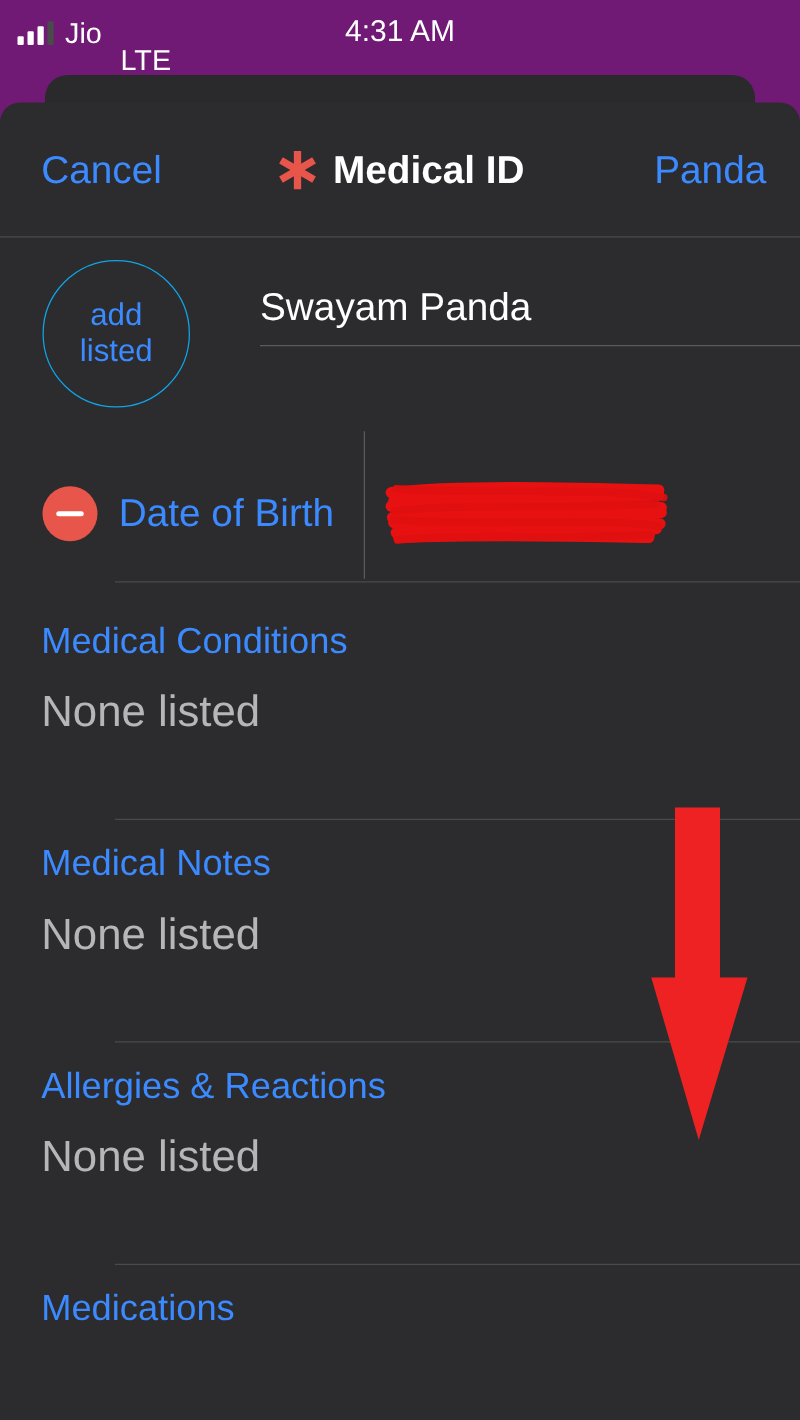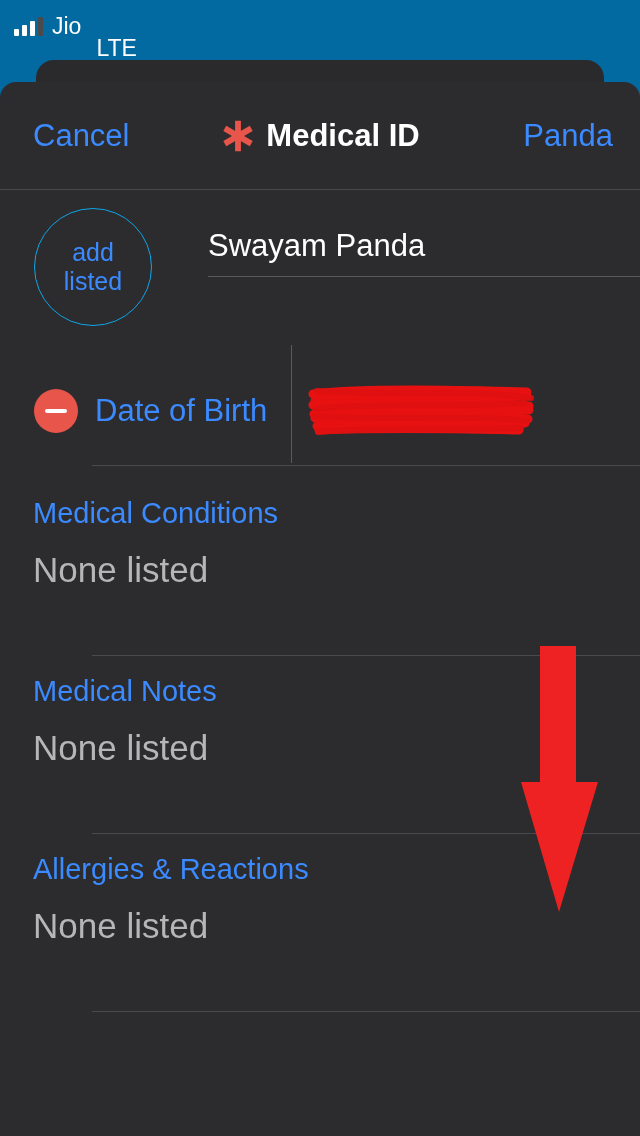--- a/index.html
+++ b/index.html
@@ -2,21 +2,21 @@
 <html><head>
 <meta charset="utf-8">
 <style>
   * { margin:0; padding:0; box-sizing:border-box; }
   html, body {
     width:640px; height:1136px;
     background:#000;
     font-family:"Liberation Sans", sans-serif;
     overflow:hidden;
   }
-  #screen { position:relative; width:640px; height:1136px; background:#0369a1; }
+  #screen { position:relative; width:640px; height:1136px; background:#701a75; }
 
   
   .statusbar {
     position:absolute; top:0; left:0; width:640px; height:52px;
     display:flex; align-items:center; color:#fff;
   }
   .sb-left { position:absolute; left:14px; display:flex; align-items:center; gap:9px; }
   .signal { display:flex; align-items:flex-end; gap:3px; height:19px; }
   .signal i { display:block; width:5px; background:#fff; border-radius:1px; }
   .signal i:nth-child(1){ height:7px; }
@@ -112,20 +112,21 @@
     <div class="sb-left">
       <span class="signal">
           <i></i>
           <i></i>
           <i></i>
           <i></i>
         </span>
       <span class="carrier">Jio</span>
       <span class="radio">LTE</span>
     </div>
+    <div class="sb-center">4:31 AM</div>
   </div>
 
   <div class="sheet-back"></div>
 
   <div class="sheet">
 
     <div class="navbar">
       <button class="nav-btn nav-cancel">Cancel</button>
       <div class="nav-title">
         <svg class="asterisk-icon" viewBox="0 0 40 40">
@@ -190,20 +191,23 @@
       <div class="section-value">None listed</div>
       <div class="section-sep"></div>
     </div>
 
     <div class="section">
       <div class="section-title">Allergies &amp; Reactions</div>
       <div class="section-value">None listed</div>
       <div class="section-sep"></div>
     </div>
 
+    <div class="section last">
+      <div class="section-title">Medications</div>
+    </div>
 
   </div>
 
   <svg class="arrow-overlay" viewBox="0 0 640 1136">
     <polygon fill="#ee2222" points="540,646 576,646 576,782 598,782 559,912 521,782 540,782"></polygon>
   </svg>
 
 </div>
 
 </body></html>

